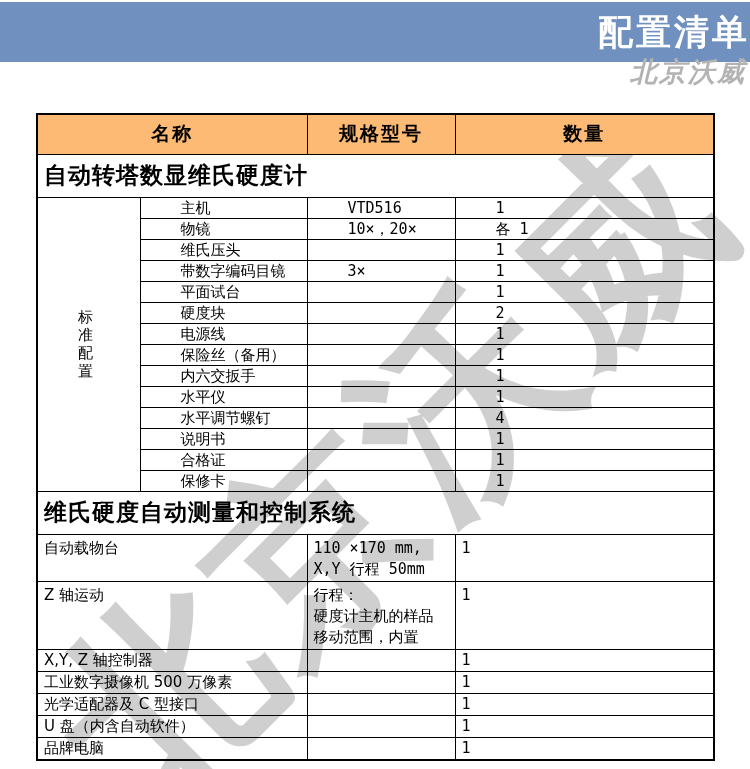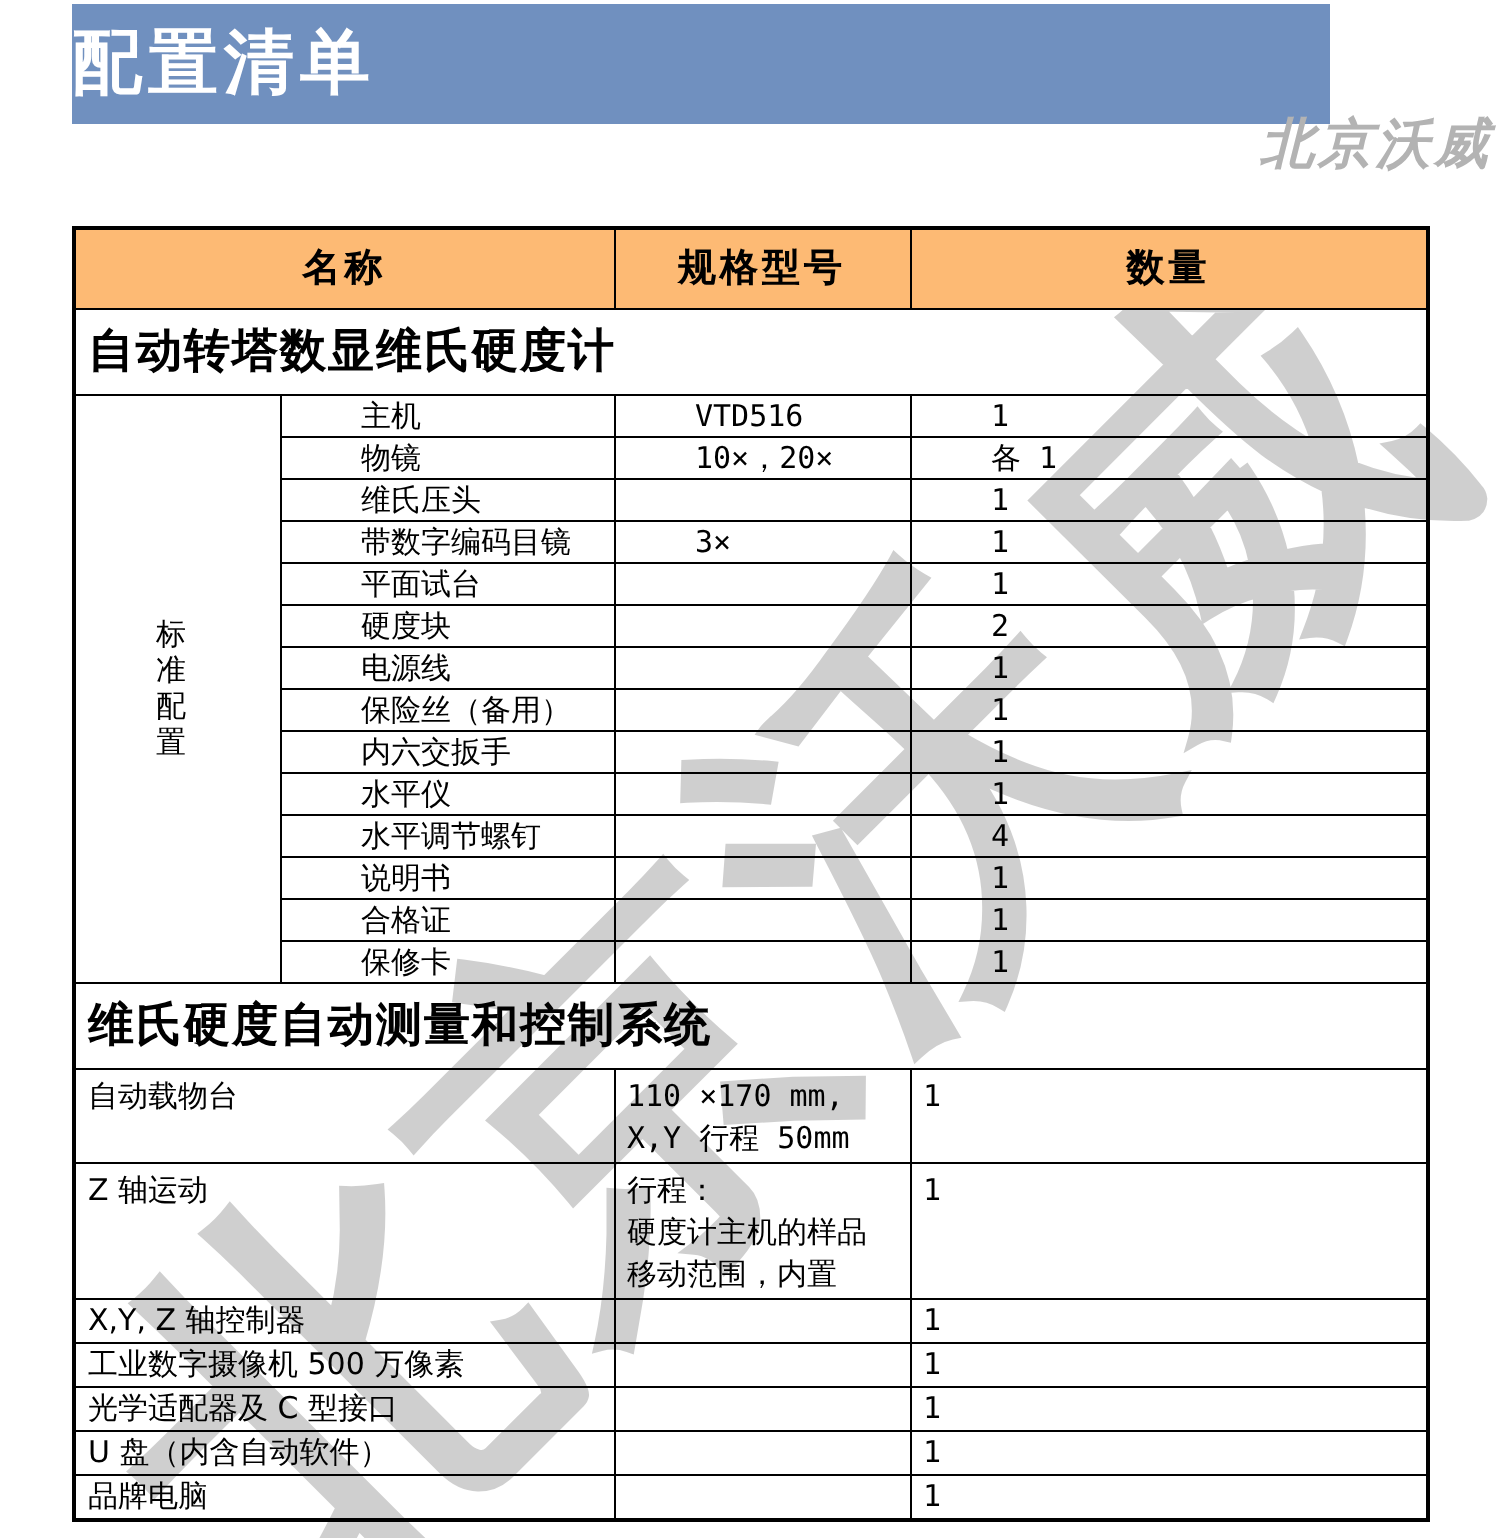--- a/index.html
+++ b/index.html
@@ -8,25 +8,24 @@
     width: 750px; height: 769px;
     background: #ffffff;
     font-family: "DejaVu Sans", sans-serif;
     position: relative;
     overflow: hidden;
   }
   
   .banner {
     position: absolute;
     left: 0; top: 2px;
-    width: 629px; height: 60px;
+    width: 750px; height: 60px;
     background: #7090bf;
-    display: flex; align-items: center; justify-content: flex-start;
+    display: flex; align-items: center; justify-content: flex-end;
     z-index: 2;
-    margin-left: 36px;
   }
   .banner-title {
     color: #ffffff;
     font-size: 35px;
     font-weight: bold;
     letter-spacing: 3px;
     line-height: 1;
   }
   
   .logo {

